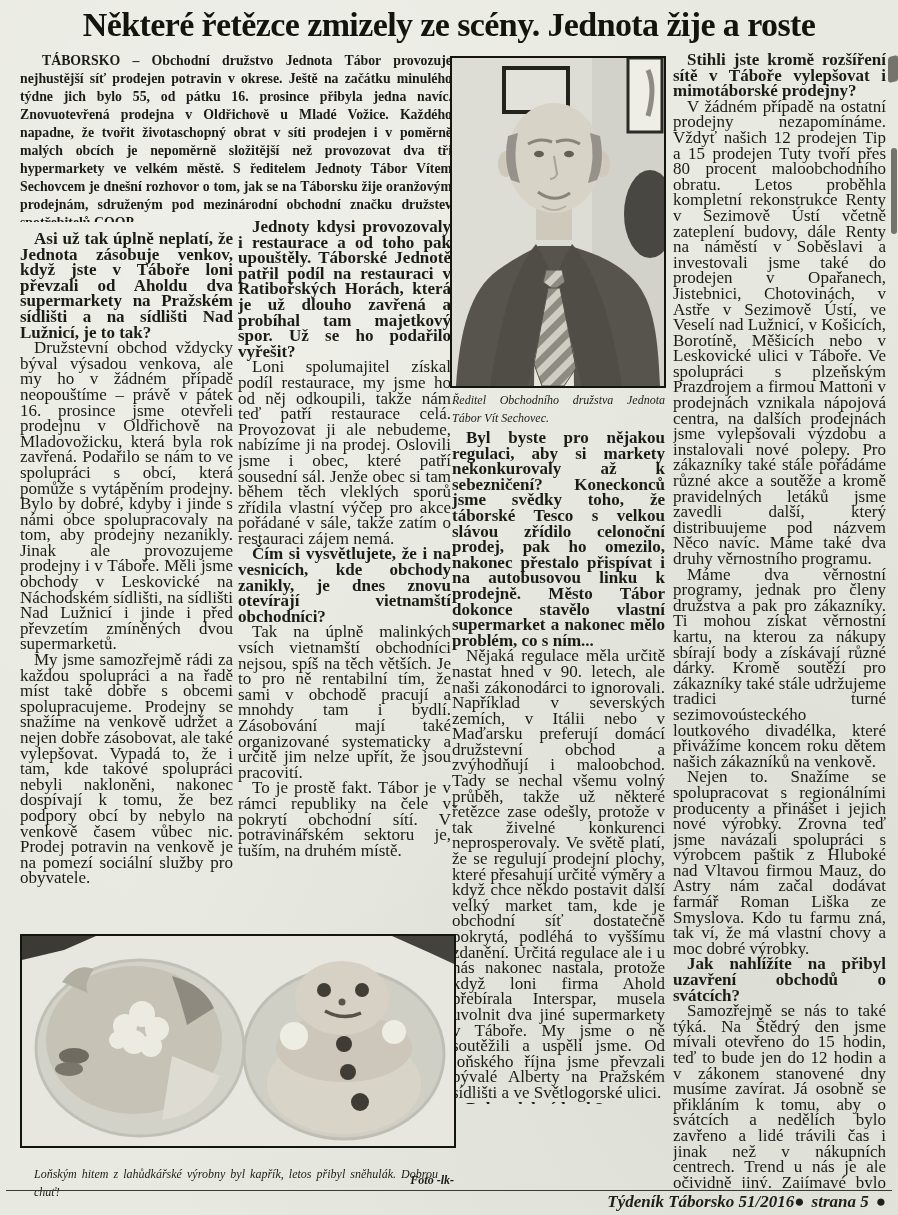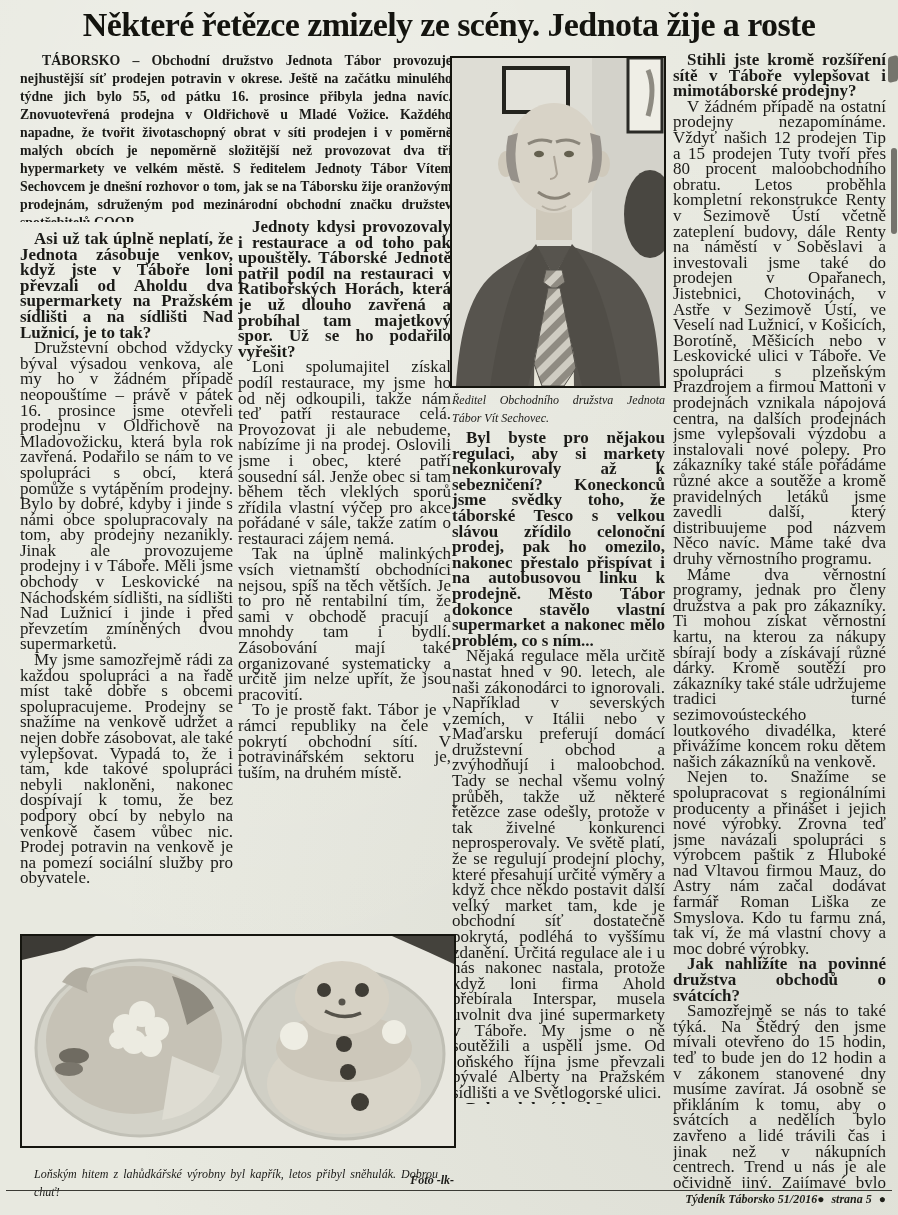--- a/index.html
+++ b/index.html
@@ -41,21 +41,21 @@
   .photo svg{display:block;width:100%;height:100%;}
   .caption{
     position:absolute;font-style:italic;font-size:12px;line-height:17.5px;text-align:justify;
   }
   #portrait-caption{left:452px;top:392px;width:213px;}
   #food-caption{left:20px;top:1152px;width:436px;height:38px;}
   #food-caption p{margin:14px;padding-right:4px;font-style:italic;}
   #food-caption .credit{position:absolute;right:2px;bottom:1px;font-weight:bold;font-style:italic;}
   .footer-rule{position:absolute;left:6px;top:1190px;width:886px;border-top:1.6px solid #3a3a34;}
   .footer{
-    position:absolute;right:12px;top:1192px;font-size:12px;font-weight:bold;font-style:italic;
+    position:absolute;right:12px;top:1192px;font-size:17px;font-weight:bold;font-style:italic;
     white-space:nowrap;color:#20201a;
   }
   .footer .gap{display:inline-block;width:7px;}
   .smudge{position:absolute;background:#4d4c45;opacity:.75;border-radius:3px;}
   .smudge1{right:0;top:56px;width:10px;height:26px;transform:skewY(-12deg);}
   .smudge2{right:1px;top:148px;width:6px;height:86px;}
 </style>
 </head>
 <body>
 
@@ -69,20 +69,21 @@
 
   <div class="col" id="col1">
     <p class="q">Asi už tak úplně neplatí, že Jednota zásobuje venkov, když jste v Táboře loni převzali od Aholdu dva supermarkety na Pražském sídlišti a na sídlišti Nad Lužnicí, je to tak?</p>
     <p class="a">Družstevní obchod vždycky býval výsadou venkova, ale my ho v žádném případě neopouštíme – právě v pátek 16. prosince jsme otevřeli prodejnu v Oldřichově na Mladovožicku, která byla rok zavřená. Podařilo se nám to ve spolupráci s obcí, která pomůže s vytápěním prodejny. Bylo by dobré, kdyby i jinde s námi obce spolupracovaly na tom, aby prodejny nezanikly. Jinak ale provozujeme prodejny i v Táboře. Měli jsme obchody v Leskovické na Náchodském sídlišti, na sídlišti Nad Lužnicí i jinde i před převzetím zmíněných dvou supermarketů.</p>
     <p class="a">My jsme samozřejmě rádi za každou spolupráci a na řadě míst také dobře s obcemi spolupracujeme. Prodejny se snažíme na venkově udržet a nejen dobře zásobovat, ale také vylepšovat. Vypadá to, že i tam, kde takové spolupráci nebyli nakloněni, nakonec dospívají k tomu, že bez podpory obcí by nebylo na venkově časem vůbec nic. Prodej potravin na venkově je na pomezí sociální služby pro obyvatele.</p>
   </div>
 
   <div class="col" id="col2">
     <p class="q">Jednoty kdysi provozovaly i restaurace a od toho pak upouštěly. Táborské Jednotě patřil podíl na restauraci v Ratibořských Horách, která je už dlouho zavřená a probíhal tam majetkový spor. Už se ho podařilo vyřešit?</p>
     <p class="a">Loni spolumajitel získal podíl restaurace, my jsme ho od něj odkoupili, takže nám teď patří restaurace celá. Provozovat ji ale nebudeme, nabízíme ji na prodej. Oslovili jsme i obec, které patří sousední sál. Jenže obec si tam během těch vleklých sporů zřídila vlastní výčep pro akce pořádané v sále, takže zatím o restauraci zájem nemá.</p>
+    <p class="q">Čím si vysvětlujete, že i na vesnicích, kde obchody zanikly, je dnes znovu otevírají vietnamští obchodníci?</p>
     <p class="a">Tak na úplně malinkých vsích vietnamští obchodníci nejsou, spíš na těch větších. Je to pro ně rentabilní tím, že sami v obchodě pracují a mnohdy tam i bydlí. Zásobování mají také organizované systematicky a určitě jim nelze upřít, že jsou pracovití.</p>
     <p class="a">To je prostě fakt. Tábor je v rámci republiky na čele v pokrytí obchodní sítí. V potravinářském sektoru je, tuším, na druhém místě.</p>
   </div>
 
   <figure class="photo" id="portrait" style="margin:0;">
     <svg viewBox="0 0 212 328" preserveAspectRatio="none">
       <rect x="0" y="0" width="212" height="328" fill="#deddd5"></rect>
       <rect x="140" y="0" width="72" height="328" fill="#d3d2ca"></rect>
       <rect x="52" y="10" width="64" height="44" fill="#e3e2da" stroke="#23231e" stroke-width="4"></rect>
       <rect x="176" y="0" width="34" height="74" fill="#efeee6" stroke="#2a2a26" stroke-width="3"></rect>
@@ -124,21 +125,21 @@
     <p class="a">Nějaká regulace měla určitě nastat hned v 90. letech, ale naši zákonodárci to ignorovali. Například v severských zemích, v Itálii nebo v Maďarsku preferují domácí družstevní obchod a zvýhodňují i maloobchod. Tady se nechal všemu volný průběh, takže už některé řetězce zase odešly, protože v tak živelné konkurenci neprosperovaly. Ve světě platí, že se regulují prodejní plochy, které přesahují určité výměry a když chce někdo postavit další velký market tam, kde je obchodní síť dostatečně pokrytá, podléhá to vyššímu zdanění. Určitá regulace ale i u nás nakonec nastala, protože když loni firma Ahold přebírala Interspar, musela uvolnit dva jiné supermarkety v Táboře. My jsme o ně soutěžili a uspěli jsme. Od loňského října jsme převzali bývalé Alberty na Pražském sídlišti a ve Světlogorské ulici.</p>
     <p class="q">Byl to dobrý krok?</p>
     <p class="a">Určitě. Díky těmto dvěma prodejnám jsme zvýšili maloobchodní obrat o 15 procent a má to pro nás i další efekty, kdy tyto prodejny zásobujeme chlazeným a mraženým zbožím z našeho velkoskladu v Soběslavi a lahůdkami z naší výrobny ve Slapech.</p>
   </div>
 
   <div class="col" id="col4">
     <p class="q">Stihli jste kromě rozšíření sítě v Táboře vylepšovat i mimotáborské prodejny?</p>
     <p class="a">V žádném případě na ostatní prodejny nezapomínáme. Vždyť našich 12 prodejen Tip a 15 prodejen Tuty tvoří přes 80 procent maloobchodního obratu. Letos proběhla kompletní rekonstrukce Renty v Sezimově Ústí včetně zateplení budovy, dále Renty na náměstí v Soběslavi a investovali jsme také do prodejen v Opařanech, Jistebnici, Chotovinách, v Astře v Sezimově Ústí, ve Veselí nad Lužnicí, v Košicích, Borotíně, Měšicích nebo v Leskovické ulici v Táboře. Ve spolupráci s plzeňským Prazdrojem a firmou Mattoni v prodejnách vznikala nápojová centra, na dalších prodejnách jsme vylepšovali výzdobu a instalovali nové polepy. Pro zákazníky také stále pořádáme různé akce a soutěže a kromě pravidelných letáků jsme zavedli další, který distribuujeme pod názvem Něco navíc. Máme také dva druhy věrnostního programu.</p>
     <p class="a">Máme dva věrnostní programy, jednak pro členy družstva a pak pro zákazníky. Ti mohou získat věrnostní kartu, na kterou za nákupy sbírají body a získávají různé dárky. Kromě soutěží pro zákazníky také stále udržujeme tradici turné sezimovoústeckého loutkového divadélka, které přivážíme koncem roku dětem našich zákazníků na venkově.</p>
     <p class="a">Nejen to. Snažíme se spolupracovat s regionálními producenty a přinášet i jejich nové výrobky. Zrovna teď jsme navázali spolupráci s výrobcem paštik z Hluboké nad Vltavou firmou Mauz, do Astry nám začal dodávat farmář Roman Liška ze Smyslova. Kdo tu farmu zná, tak ví, že má vlastní chovy a moc dobré výrobky.</p>
-    <p class="q">Jak nahlížíte na povinné družstva obchodů o svátcích?</p>
+    <p class="q">Jak nahlížíte na přibyl uzavření obchodů o svátcích?</p>
     <p class="a">Samozřejmě se nás to také týká. Na Štědrý den jsme mívali otevřeno do 15 hodin, teď to bude jen do 12 hodin a v zákonem stanovené dny musíme zavírat. Já osobně se přikláním k tomu, aby o svátcích a nedělích bylo zavřeno a lidé trávili čas i jinak než v nákupních centrech. Trend u nás je ale očividně jiný. Zajímavé bylo sledovat i to, jak zákazníci zareagovali na první svátek, kdy byly prodejny zavřené. Den předem vzali obchody doslova útokem.</p>
     <p class="cont">Pokračování na straně 6</p>
   </div>
 
   <figure class="photo" id="foodphoto" style="margin:0;">
     <svg viewBox="0 0 432 210" preserveAspectRatio="none">
       <rect x="0" y="0" width="432" height="210" fill="#e8e7df"></rect>
       <path d="M0 0 L74 0 L42 14 L0 24 Z" fill="#3c3a35"></path>
       <path d="M432 0 L370 0 L406 16 L432 28 Z" fill="#44423c"></path>
       <ellipse cx="118" cy="112" rx="104" ry="88" fill="#d3d2c8" stroke="#c1c0b6" stroke-width="3"></ellipse>

